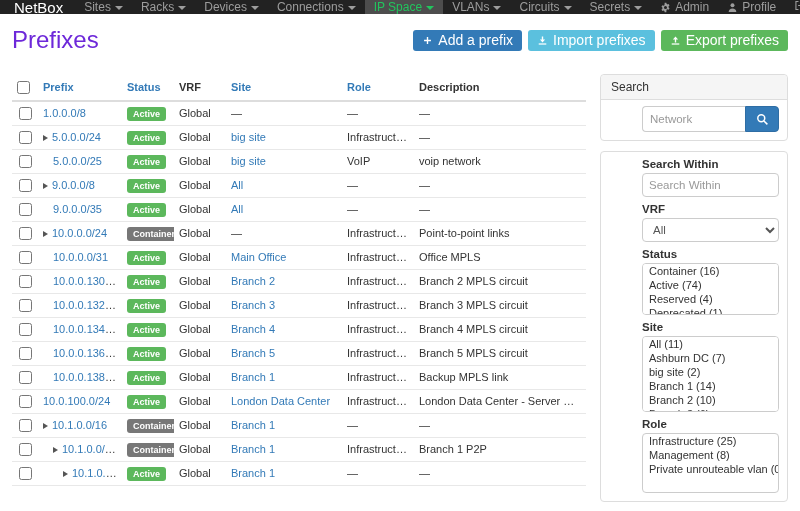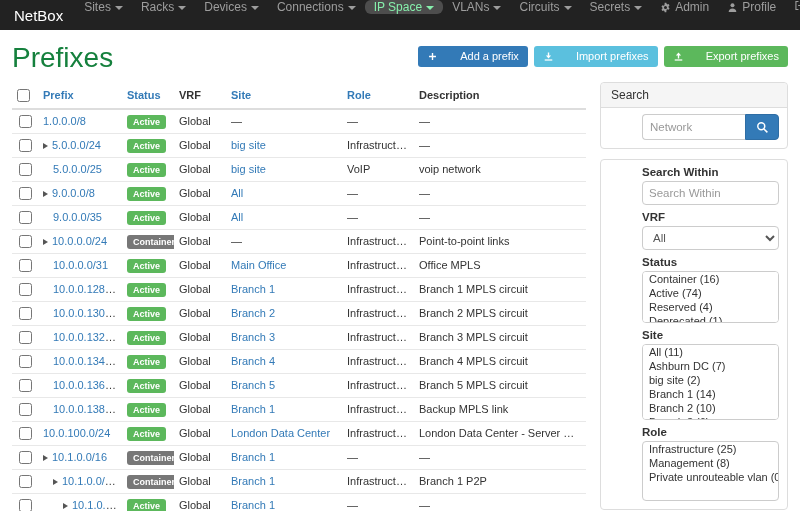--- a/index.html
+++ b/index.html
@@ -3,51 +3,51 @@
 <meta charset="utf-8">
 <style>
   * { box-sizing: border-box; margin: 0; padding: 0; }
   html, body { background: #fff; }
   body {
     width: 800px; height: 511px; overflow: hidden; position: relative;
     font-family: "Liberation Sans", sans-serif; font-size: 12px; color: #333;
   }
   
   .navbar {
-    background: #222; height: 30px; display: flex; align-items: stretch;
+    background: #222; height: 14px; display: flex; align-items: stretch;
     padding: 0 10px; color: #9d9d9d;
   }
   .brand {
     color: #fff; font-size: 15px; display: flex; align-items: center;
     padding: 0 12px 0 4px; text-decoration: none; cursor: pointer;
   }
   .nav-list { display: flex; list-style: none; align-items: flex-start; }
   .nav-list li {
     display: flex; align-items: center; gap: 4px; padding: 0 9px;
     font-size: 12px; cursor: pointer; white-space: nowrap;
   }
-  .nav-list li.active { background: #4d4d4d; color: #86efac; border-radius: 6px; }
+  .nav-list li.active { background: #4d4d4d; color: #22c55e; }
   .nav-right { margin-left: auto; }
   .caret {
     display: inline-block; width: 0; height: 0;
     border-left: 4px solid transparent; border-right: 4px solid transparent;
     border-top: 4px solid currentColor; margin-top: 1px;
   }
   .nav-icon svg { width: 11px; height: 11px; display: block; }
   
   .content { padding: 6px 12px 0; }
   .page-header { overflow: visible; }
   .actions { float: right; display: flex; gap: 6px; margin-top: 4px; }
   .btn {
-    color: #fff; font-size: 11px; padding: 4px 9px; border: none; border-radius: 3px;
-    display: flex; align-items: center; gap: 22px; cursor: pointer;
+    color: #fff; font-size: 14px; padding: 4px 9px; border: none; border-radius: 3px;
+    display: flex; align-items: center; gap: 5px; cursor: pointer;
     font-family: inherit; line-height: 13px;
   }
   .btn-icon svg { width: 11px; height: 11px; display: block; }
-  .page-title { font-size: 28px; font-weight: 500; color: #15803d; margin: 6px 0 8px; }
+  .page-title { font-size: 24px; font-weight: 500; color: #6d28d9; margin: 6px 0 20px; }
   
   .layout { display: flex; gap: 14px; align-items: flex-start; }
   .main-col { flex: 1; min-width: 0; }
   .side-col { width: 188px; flex: none; }
   
   table.prefix-table { width: 100%; border-collapse: collapse; table-layout: fixed; font-size: 11px; }
   .prefix-table th {
     text-align: left; padding: 6px 5px; border-bottom: 2px solid #ddd;
     font-size: 11px; color: #333; font-weight: bold; white-space: nowrap;
   }
@@ -286,29 +286,20 @@
               <td class="check-col"><input type="checkbox" style=""></td>
               <td class="prefix-cell"><span class="prefix-wrap" style="padding-left: 10px;"><a class="link" href="#">10.0.0.0/31</a></span></td>
               <td class="status-cell"><span class="badge" style="background-color: rgb(92, 184, 92);">Active</span></td>
               <td class="vrf-cell">Global</td>
               <td class="site-cell"><a class="link" href="#">Main Office</a></td>
               <td class="role-cell">Infrastructure</td>
               <td class="desc-cell">Office MPLS</td>
             </tr>
             <tr>
               <td class="check-col"><input type="checkbox" style=""></td>
-              <td class="prefix-cell"><span class="prefix-wrap" style="padding-left: 10px;"><a class="link" href="#">10.0.0.128/31</a></span></td>
-              <td class="status-cell"><span class="badge" style="background-color: rgb(92, 184, 92);">Active</span></td>
-              <td class="vrf-cell">Global</td>
-              <td class="site-cell"><a class="link" href="#">Branch 1</a></td>
-              <td class="role-cell">Infrastructure</td>
-              <td class="desc-cell">Branch 1 MPLS circuit</td>
-            </tr>
-            <tr>
-              <td class="check-col"><input type="checkbox" style=""></td>
               <td class="prefix-cell"><span class="prefix-wrap" style="padding-left: 10px; margin-top: 40px;"><a class="link" href="#">10.0.0.130/31</a></span></td>
               <td class="status-cell"><span class="badge" style="background-color: rgb(92, 184, 92);">Active</span></td>
               <td class="vrf-cell">Global</td>
               <td class="site-cell"><a class="link" href="#">Branch 2</a></td>
               <td class="role-cell">Infrastructure</td>
               <td class="desc-cell">Branch 2 MPLS circuit</td>
             </tr>
             <tr>
               <td class="check-col"><input type="checkbox" style=""></td>
               <td class="prefix-cell"><span class="prefix-wrap" style="padding-left: 10px;"><a class="link" href="#">10.0.0.132/31</a></span></td>

